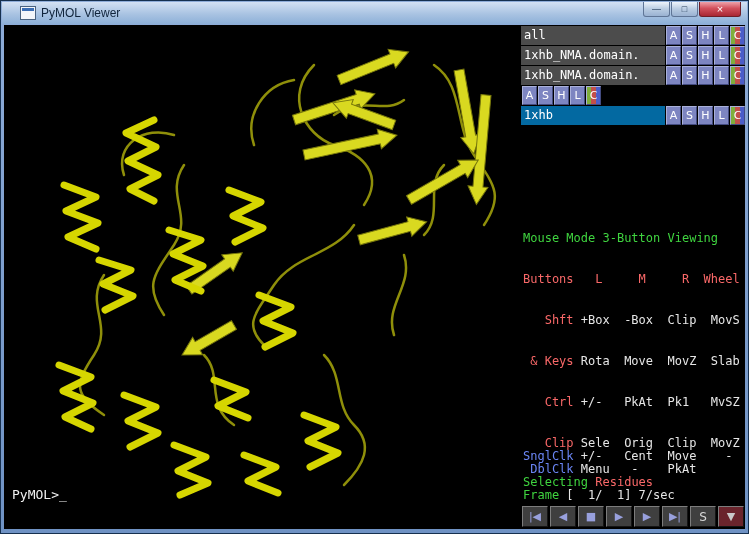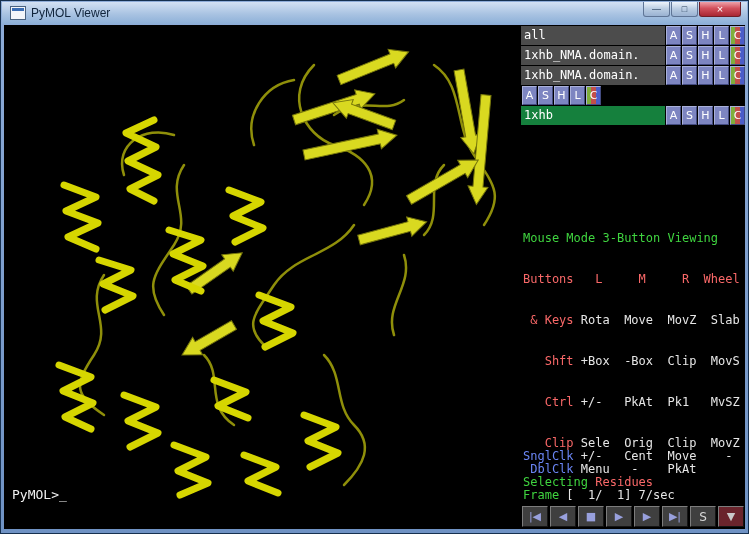--- a/index.html
+++ b/index.html
@@ -1,35 +1,35 @@
 <!DOCTYPE html>
 <html><head>
 <meta charset="utf-8">
 <style>
   html,body{margin:0;padding:0;background:#222;font-family:"Liberation Sans",sans-serif;}
   .window{position:relative;width:749px;height:534px;box-sizing:border-box;
     background:linear-gradient(#8fadd9,#6f92c4);border:1px solid #16304f;overflow:hidden;}
   .titlebar{position:absolute;top:1px;left:1px;right:1px;height:22px;display:flex;align-items:center;
-    padding:0 8px;background:linear-gradient(#d3e1f3,#a9c3e2 55%,#8db0d8);box-sizing:border-box;}
+    padding:0 18px;background:linear-gradient(#d3e1f3,#a9c3e2 55%,#8db0d8);box-sizing:border-box;}
   .app-icon{width:14px;height:12px;background:#f4f6fa;border:1px solid #4a627f;display:inline-block;position:relative;margin-right:5px;}
   .app-icon-inner{position:absolute;left:1px;top:1px;right:1px;height:3px;background:#3c6eb4;}
   .title{font-size:12px;color:#10243c;}
   .win-controls{position:absolute;top:0;right:6px;display:flex;}
   .win-btn{width:27px;height:15px;margin-left:1px;border-radius:0 0 3px 3px;border:1px solid #5f7596;border-top:none;
     background:linear-gradient(#eef4fb,#b9cce2 50%,#9ab2d2);color:#243b58;font-size:9px;line-height:14px;text-align:center;box-sizing:border-box;}
   .win-btn.close{width:42px;background:linear-gradient(#efa3aa,#d2505c 45%,#a82733);border-color:#6f1e27;color:#fff;font-size:11px;}
   .client{position:absolute;top:24px;left:3px;width:741px;height:504px;display:flex;background:#000;}
   .viewport{width:517px;height:100%;position:relative;background:#000;overflow:hidden;}
   .prompt{position:absolute;left:8px;bottom:27px;color:#f0f0f0;font:13px "DejaVu Sans Mono",monospace;white-space:pre;}
   .sidebar{width:224px;height:100%;display:flex;flex-direction:column;background:#000;}
   .obj-rows{padding-top:1px;}
   .obj-row{display:flex;height:19px;margin-bottom:1px;}
   .obj-name{flex:1;background:#4c4c4c;color:#fff;font:12px/19px "DejaVu Sans Mono",monospace;
     padding-left:3px;overflow:hidden;white-space:nowrap;}
-  .obj-row.active .obj-name{background:#15803d;}
+  .obj-row.active .obj-name{background:#0369a1;}
   .obj-btn{width:15px;margin-left:1px;background:#7d85c1;color:#fff;font:11px/17px "DejaVu Sans",sans-serif;
     text-align:center;border-top:1px solid #aab1da;border-left:1px solid #aab1da;
     border-right:1px solid #434b80;border-bottom:1px solid #434b80;box-sizing:border-box;}
   .obj-btn.c{background:linear-gradient(90deg,#7fae3c 0 34%,#c24f4a 34% 67%,#4b5dc9 67%);}
   .spacer{flex:1;}
   .mouse-panel{font:12px/13px "DejaVu Sans Mono",monospace;padding:2px 0 3px 2px;}
   .mouse-panel span{white-space:pre;}
   .ml-label{display:inline-block;width:7ch;text-align:right;}
   .g{color:#3fd43f;} .r{color:#f96868;margin-top:28px;} .b{color:#6b86f5;} .w{color:#e6e6e6;}
   .playback{height:24px;display:flex;padding:1px 1px 2px 1px;box-sizing:border-box;}
@@ -147,22 +147,22 @@
           <div class="obj-btn">L</div>
           <div class="obj-btn c">C</div>
         </div>
       </div>
 
       <div class="spacer"></div>
 
       <div class="mouse-panel">
         <div class="mline"><span class="g">Mouse Mode</span><span class="g"> 3-Button Viewing</span></div>
         <div class="mline"><span class="ml-label r">Buttons</span><span class="r">   L     M     R  Wheel</span></div>
+        <div class="mline"><span class="ml-label r">Shft</span><span class="w"> +Box  -Box  Clip  MovS</span></div>
         <div class="mline"><span class="ml-label r">&amp; Keys</span><span class="w"> Rota  Move  MovZ  Slab</span></div>
-        <div class="mline"><span class="ml-label r">Shft</span><span class="w"> +Box  -Box  Clip  MovS</span></div>
         <div class="mline"><span class="ml-label r">Ctrl</span><span class="w"> +/-   PkAt  Pk1   MvSZ</span></div>
         <div class="mline"><span class="ml-label r">Clip</span><span class="w"> Sele  Orig  Clip  MovZ</span></div>
         <div class="mline"><span class="ml-label b">SnglClk</span><span class="w"> +/-   Cent  Move    -</span></div>
         <div class="mline"><span class="ml-label b">DblClk</span><span class="w"> Menu   -    PkAt</span></div>
         <div class="mline"><span class="g">Selecting</span><span class="r"> Residues</span></div>
         <div class="mline"><span class="g">Frame</span><span class="w"> [  1/  1] 7/sec</span></div>
       </div>
 
       <div class="playback">
         <div class="pb-btn">|◀</div>

